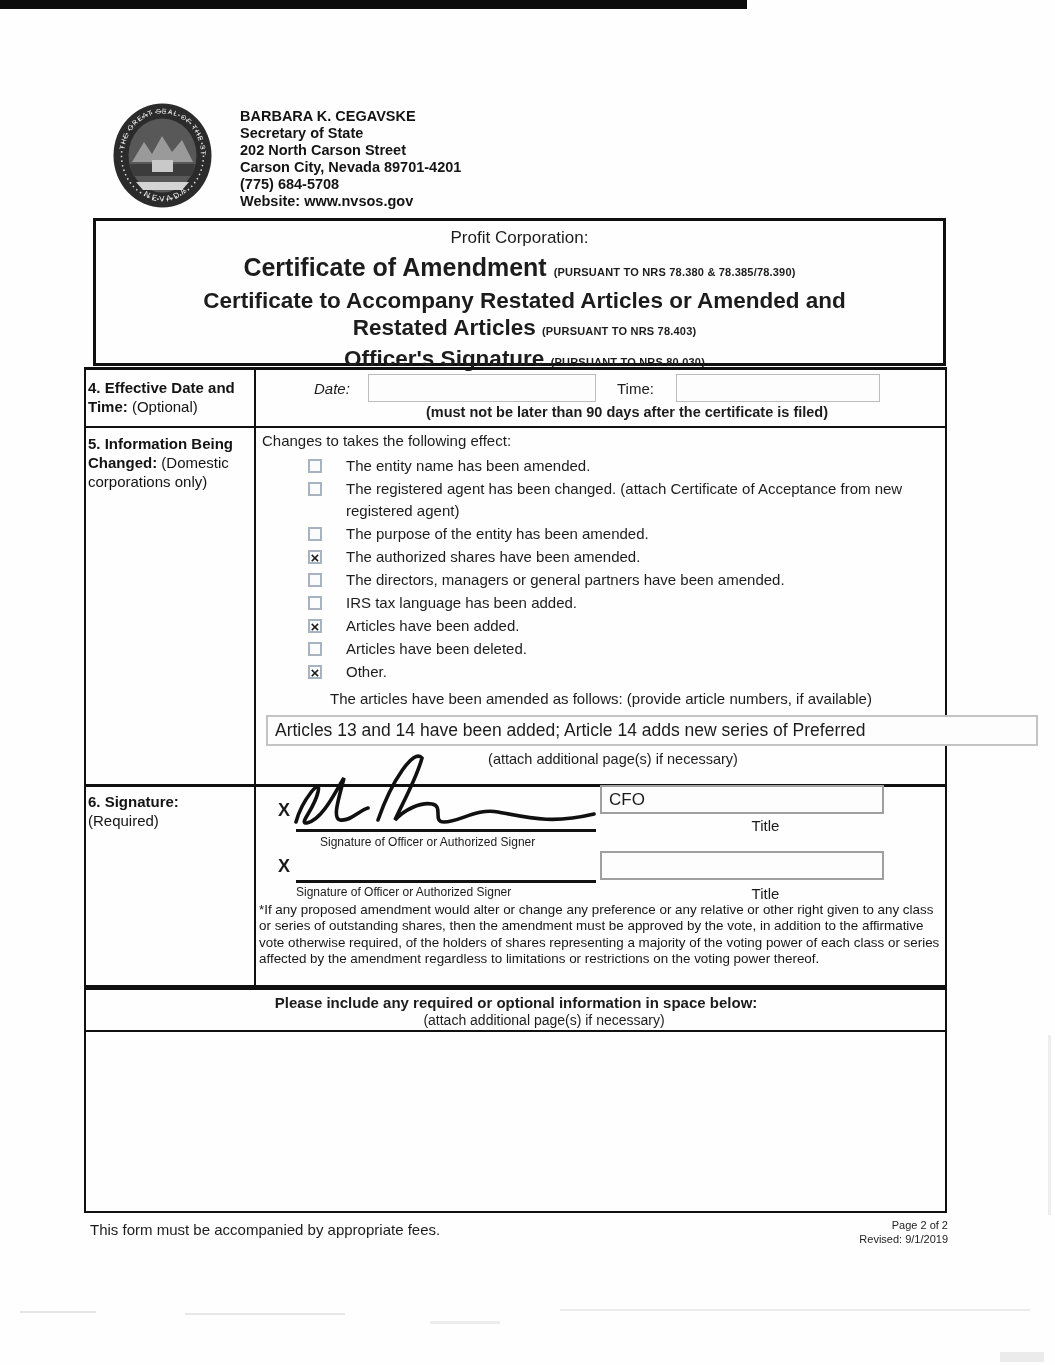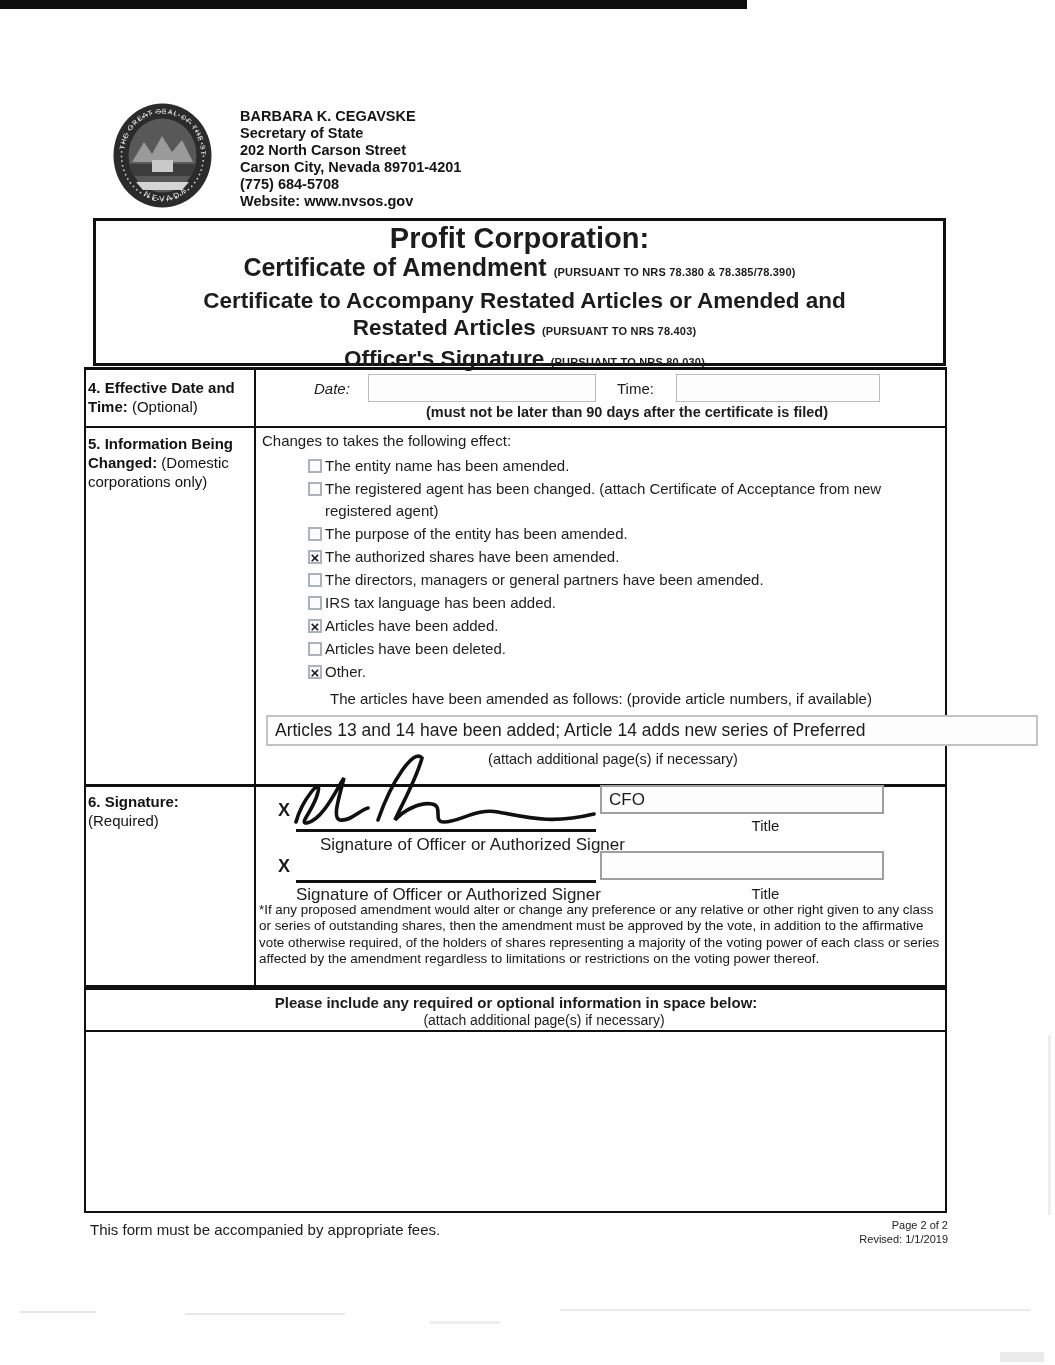--- a/index.html
+++ b/index.html
@@ -16,21 +16,21 @@
   
   .agency { left:240px; top:108px; width:420px; font-size:14.5px; font-weight:bold; line-height:16.9px; color:#141414; }
   .seal { left:112px; top:102px; }
 
   
   .titlebox {
     left:93px; top:218px; width:853px; height:148px;
     border:3px solid #101010; text-align:center; padding-top:3px;
     background:#fefefe;
   }
-  .t1 { font-size:29px; font-weight:bold; line-height:28px; }
+  .t1 { font-size:17px; font-weight:normal; line-height:28px; }
   .t2 { font-size:25px; font-weight:bold; line-height:30px; }
   .t3 { font-size:22.5px; font-weight:bold; line-height:27px;padding-left:10px; }
   .sub { font-size:11px; font-weight:bold; letter-spacing:.2px; }
 
   
   .hline, .vline { background:#101010; }
 
   
   .cell-label { left:88px; width:166px; font-size:15px; line-height:19px; color:#131313; }
 
@@ -40,35 +40,35 @@
     font-size:17px; color:#1c1c1c; padding:0 7px; outline:none;
   }
   .field.small { border:1.5px solid #bcbcbc; font-size:15px; }
 
   .lbl15 { font-size:15px; }
   .note { font-size:14.5px;font-weight:bold; }
 
   
   .s5 { left:258px; top:432px; width:690px; font-size:15px; }
   .s5-intro { margin:0 0 6px 4px; }
-  .cbrow { display:flex; gap:3px; margin:0 0 1px 50px; line-height:22px; }
+  .cbrow { display:flex; gap:24px; margin:0 0 1px 50px; line-height:22px; }
   .cb {
     flex:0 0 auto; width:14px; height:14px; margin-top:4px;
     border:2px solid #a9b2bf; background:#fbfcfd;
     font-size:15px; font-weight:bold; line-height:11px; text-align:center; color:#1d1d1d;
   }
   .cbl { max-width:600px; }
   .s5-prompt { margin:7px 0 0 72px; }
   .s5-field { display:block; margin:8px 16px 0 8px; width:772px; height:31px; font-size:17.5px; }
   .s5-attach { text-align:center; margin-top:5px; padding-left:20px; font-size:14.5px; }
 
   
   .xmark { font-size:18px; font-weight:bold; }
   .sigline { background:#111; height:3px; }
-  .caption { font-size:17px; }
+  .caption { font-size:12px; }
   .titlefield { left:600px; width:284px; height:29px; border:2px solid #9f9f9f; }
   .titlelab { left:600px; width:331px; text-align:center; font-size:15px; }
   .footnote { left:259px; top:902px; width:687px; font-size:13.4px; line-height:16.3px; color:#161616; }
 
   
   .include-bold { left:84px; top:994px; width:864px; text-align:center; font-size:15px; font-weight:bold; }
   .include-sub  { left:84px; top:1012px; width:864px; text-align:center; padding-left:56px; font-size:14px; }
 
   .footer-left { left:90px; top:1221px; font-size:15px; }
   .footer-right { left:648px; top:1219px; width:300px; text-align:right; font-size:11px; line-height:13.5px; color:#222; }
@@ -217,21 +217,21 @@
   <div class="abs footnote">*If any proposed amendment would alter or change any preference or any relative or other right given to any class or series of outstanding shares, then the amendment must be approved by the vote, in addition to the affirmative vote otherwise required, of the holders of shares representing a majority of the voting power of each class or series affected by the amendment regardless to limitations or restrictions on the voting power thereof.</div>
 
   <div class="abs include-bold">Please include any required or optional information in space below:</div>
   <div class="abs include-sub">(attach additional page(s) if necessary)</div>
 
   <div class="abs" style="left:86px; top:1032px; width:859px; height:179px; background:#fefefe;"></div>
 
   <div class="abs footer-left">This form must be accompanied by appropriate fees.</div>
   <div class="abs footer-right">
     <div>Page 2 of 2</div>
-    <div>Revised: 1/1/2019</div>
+    <div>Revised: 9/1/2019</div>
   </div>
 
   <div class="abs art" style="left:20px; top:1311px; width:76px; height:2px; opacity:.55;"></div>
   <div class="abs art" style="left:185px; top:1313px; width:160px; height:2px; opacity:.5;"></div>
   <div class="abs art" style="left:560px; top:1309px; width:470px; height:2px; opacity:.4;"></div>
   <div class="abs art" style="left:430px; top:1321px; width:70px; height:3px; opacity:.35;"></div>
   <div class="abs art" style="left:1000px; top:1352px; width:44px; height:10px; opacity:.4;"></div>
   <div class="abs art" style="left:1048px; top:1035px; width:3px; height:180px; opacity:.35;"></div>
 </div>
 

